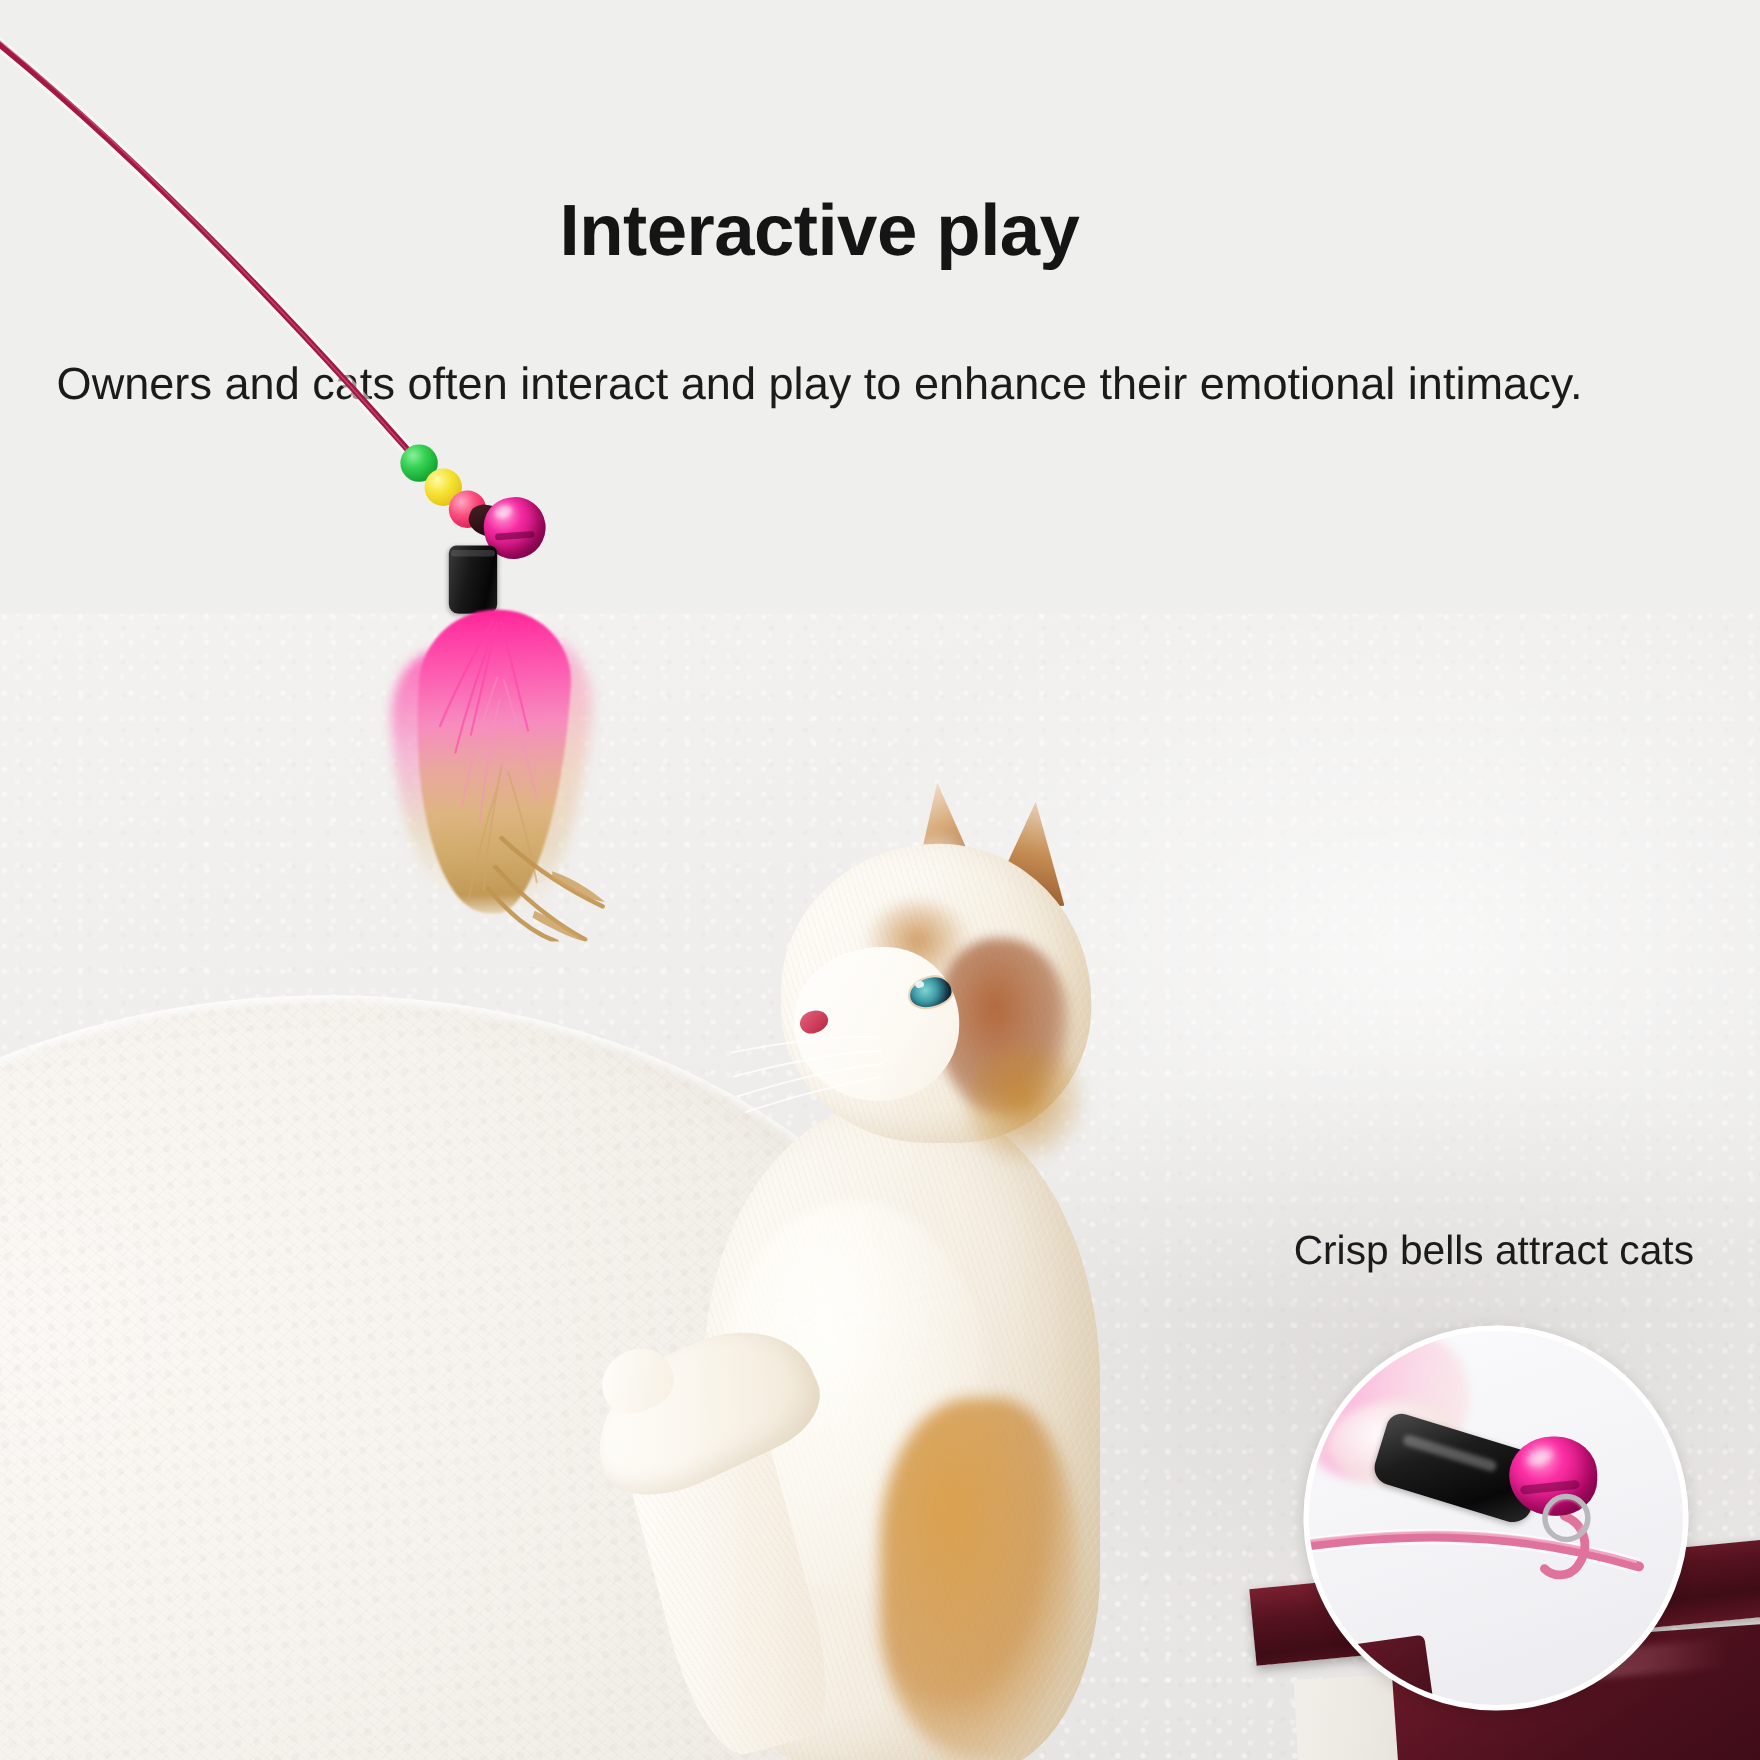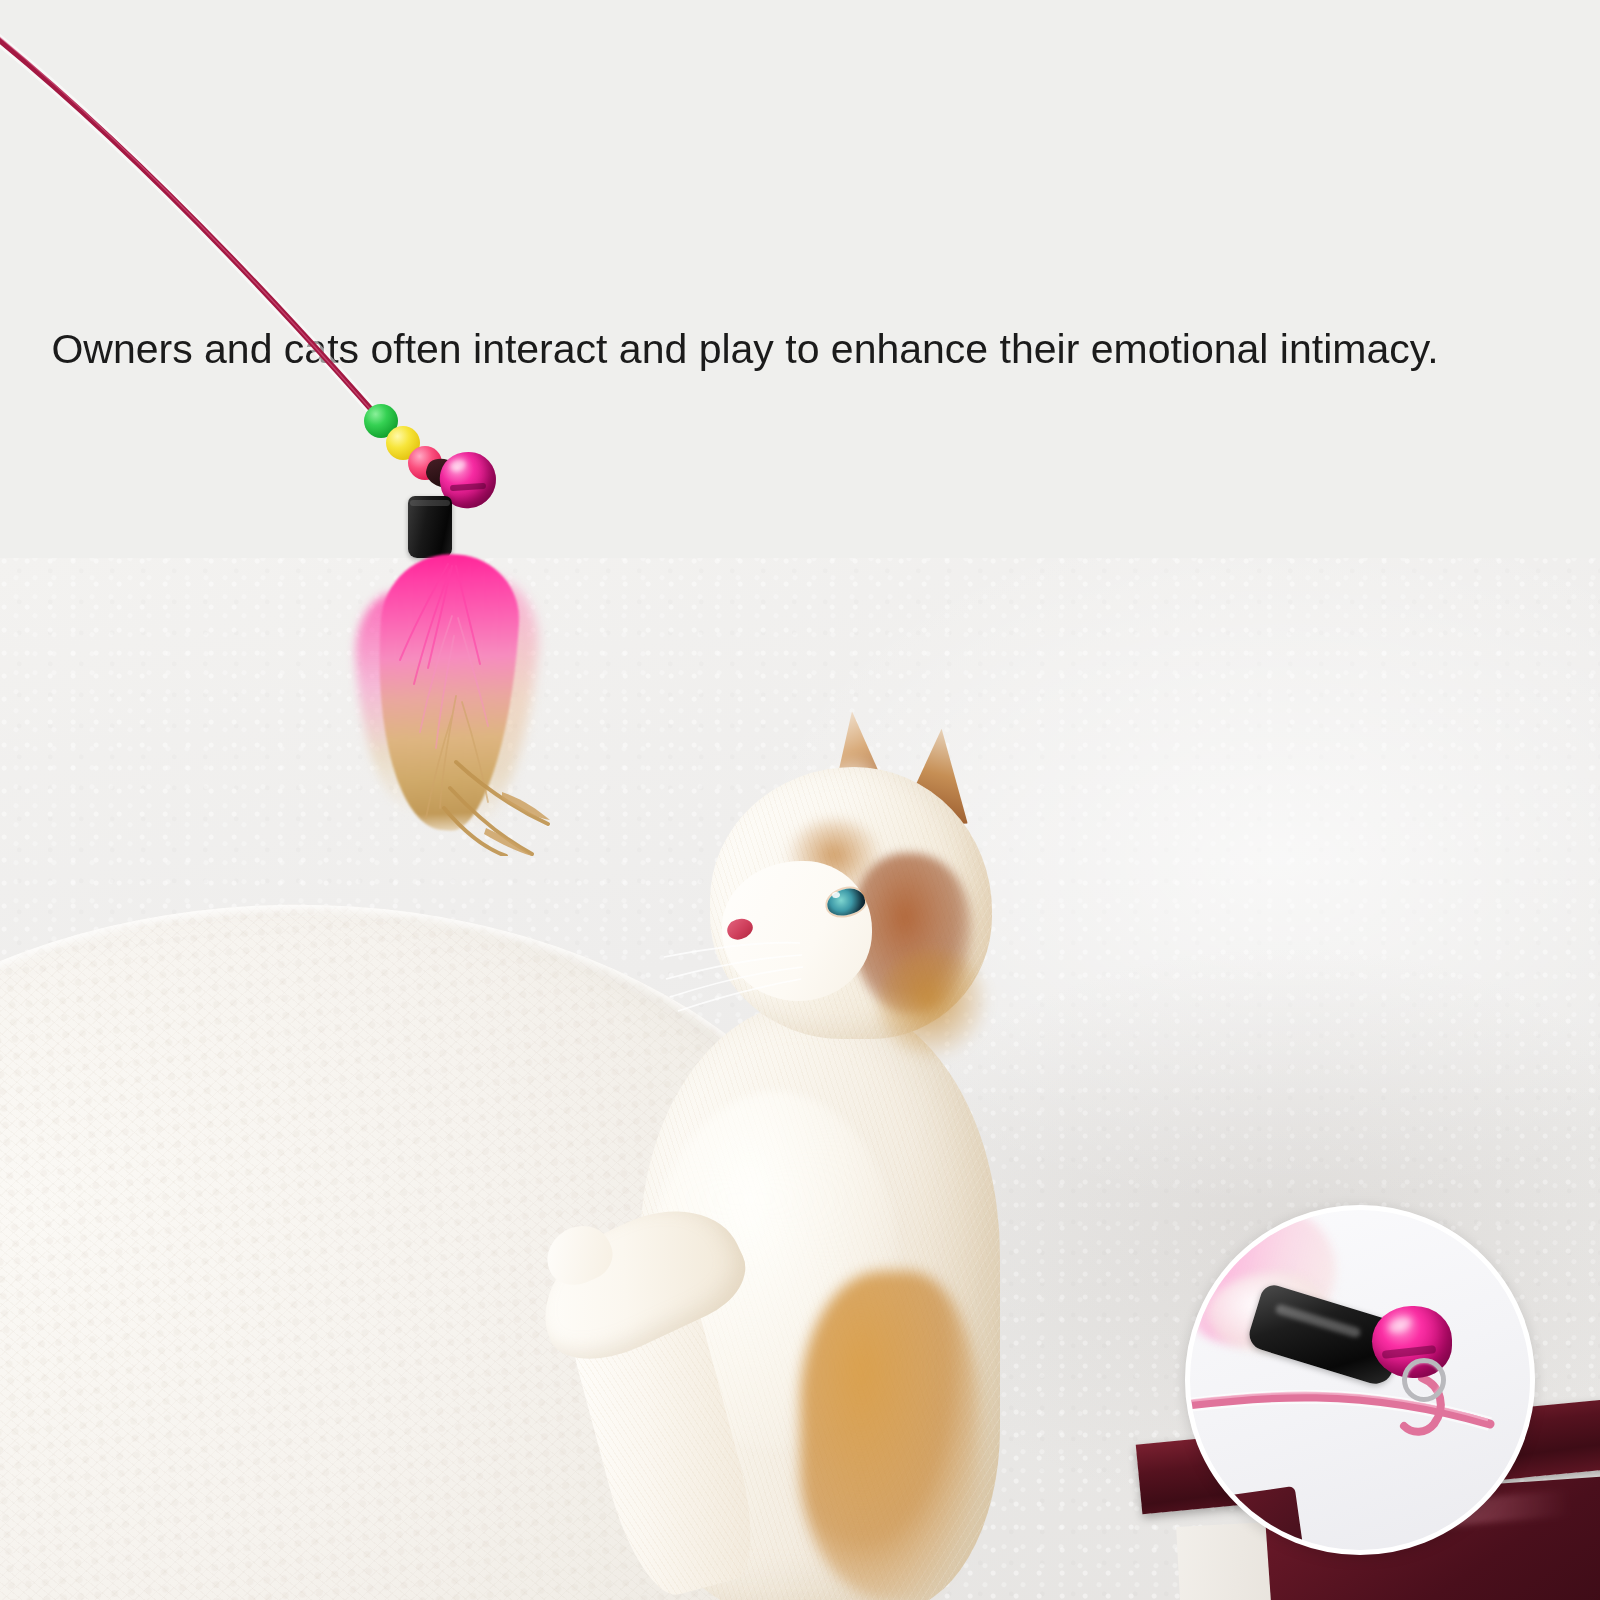--- a/index.html
+++ b/index.html
@@ -700,23 +700,25 @@
           <path d="M92 252 C 112 276, 132 292, 154 300"></path>
         </g>
         <g fill="#cda263" opacity="0.85">
           <path d="M150 236 C 168 242, 184 252, 198 264 C 182 262, 164 252, 150 242 Z"></path>
           <path d="M134 272 C 152 280, 168 290, 180 300 C 164 296, 146 286, 132 278 Z"></path>
         </g>
       </svg>
     </div>
   </div>
 
+  <div class="title">Interactive play</div>
 
   <div class="subtitle">Owners and cats often interact and play to enhance their emotional intimacy.</div>
 
+  <div class="inset-caption">Crisp bells attract cats</div>
 
   <div class="inset-wrap">
     <div class="inset-circle">
       <div class="inset-feather"></div>
       <div class="inset-feather2"></div>
 
       <svg class="inset-rod-svg" viewBox="0 0 350 350">
         <path d="M -10 196 C 70 186, 170 176, 300 214" stroke="#ffffff" stroke-width="14" fill="none" opacity="0.6"></path>
         <path d="M -10 196 C 70 186, 170 176, 300 214" stroke="#e0739b" stroke-width="9" fill="none" stroke-linecap="round"></path>
         <path d="M -10 192 C 70 182, 170 172, 298 210" stroke="#f6b6cd" stroke-width="2.6" fill="none" opacity="0.75"></path>

